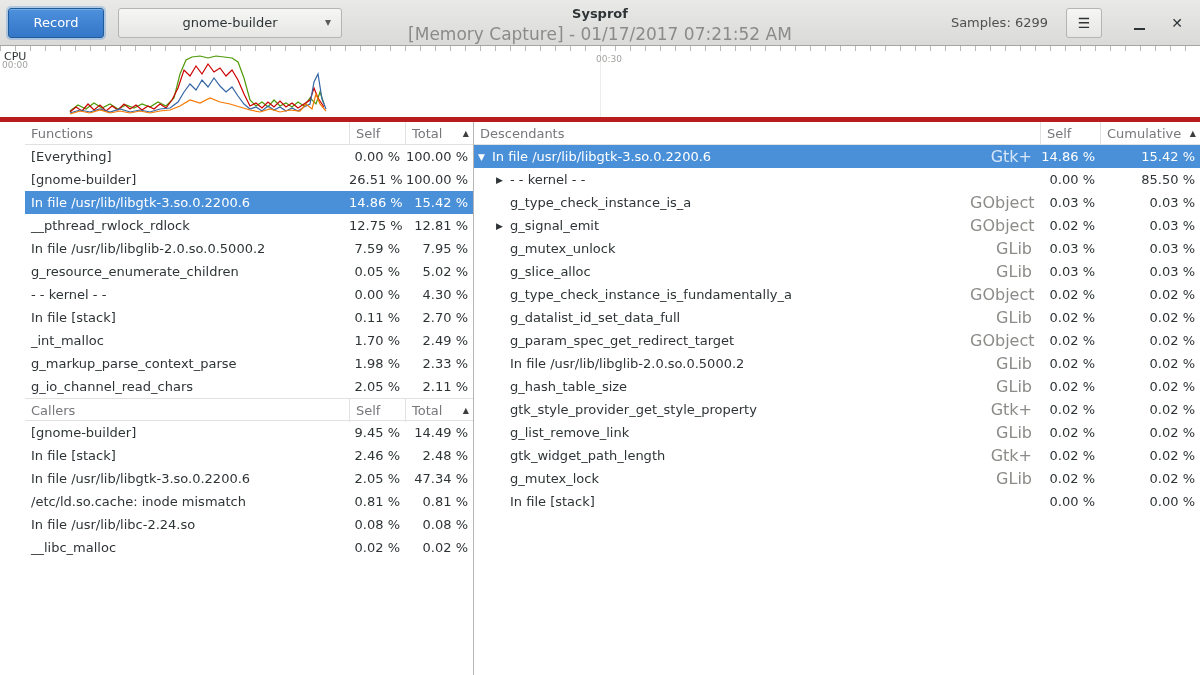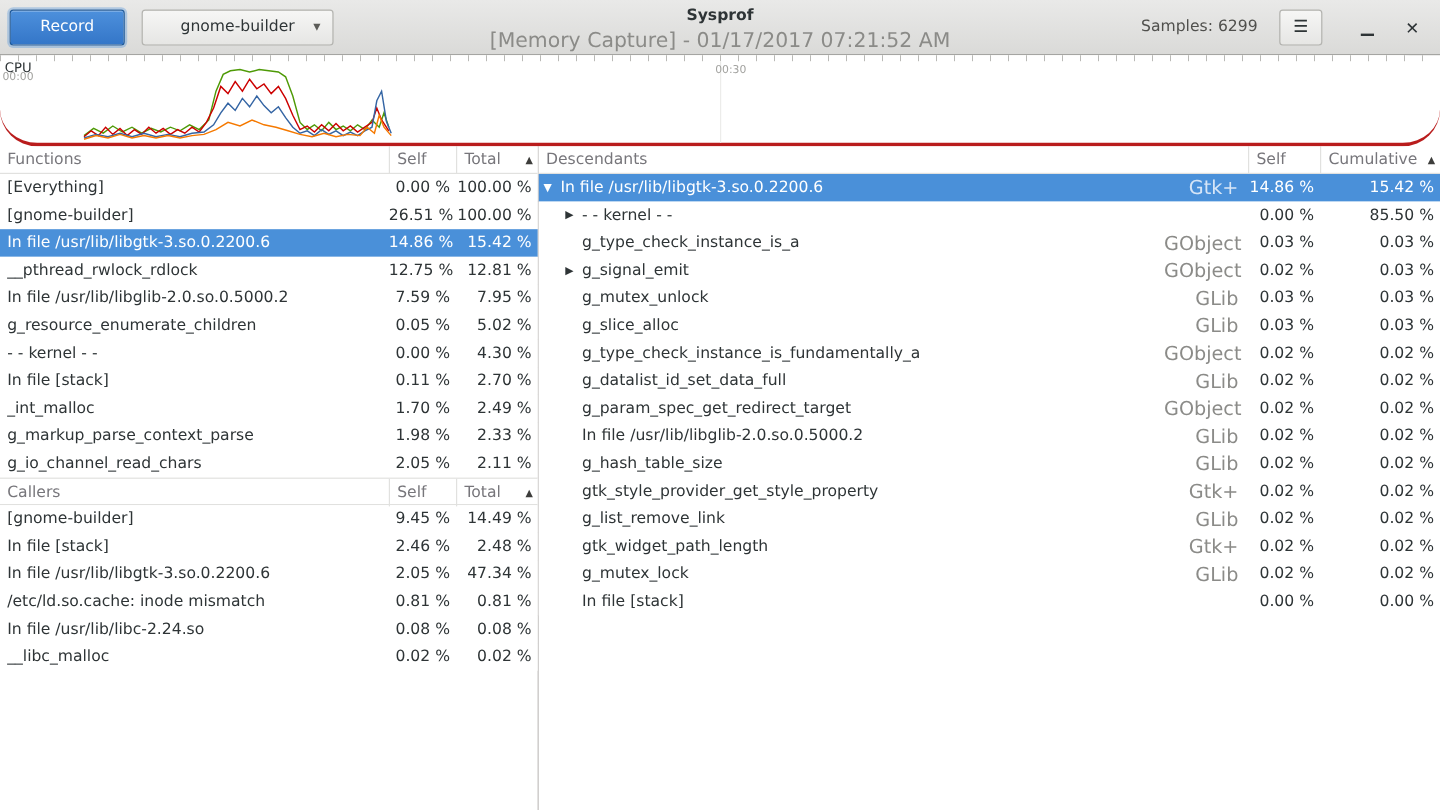--- a/index.html
+++ b/index.html
@@ -4,46 +4,46 @@
 <style>
   * { margin:0; padding:0; box-sizing:border-box; }
   html,body { width:1200px; height:675px; overflow:hidden; }
   body { font-family:"DejaVu Sans","Liberation Sans",sans-serif; font-size:13px; color:#2e3436; background:#fff; }
   .window { width:1200px; height:675px; display:flex; flex-direction:column; }
 
   
   .headerbar { height:46px; flex:0 0 46px; background:linear-gradient(#e9e9e8,#dadad8); border-bottom:1px solid #a5a5a2; display:flex; align-items:center; padding:0 8px; position:relative; }
   .btn { height:30px; border-radius:3px; font-family:inherit; font-size:13px; cursor:default; }
   .btn.record { width:96px; color:#fff; background:linear-gradient(#4d90dc,#3476c8); border:1px solid #1f5a9b; box-shadow:inset 0 1px 0 rgba(255,255,255,.25), 0 0 0 2px rgba(74,144,217,.35); }
-  .btn.process { width:160px; margin-left:14px; background:linear-gradient(#f6f6f5,#e6e6e4); border:1px solid #b4b4b0; position:relative; color:#2e3436; }
+  .btn.process { width:224px; margin-left:14px; background:linear-gradient(#f6f6f5,#e6e6e4); border:1px solid #b4b4b0; position:relative; color:#2e3436; }
   .dd-arrow { position:absolute; right:10px; top:6px; font-size:12px; color:#5c5c58; }
   .titlebox { position:absolute; left:50%; top:5px; transform:translateX(-50%); text-align:center; line-height:1.35; }
   .wtitle { font-weight:bold; font-size:13px; color:#2e3436; }
   .wsubtitle { font-size:17px; color:#8b8b88; }
   .spacer { flex:1; }
   .samples { color:#50504d; margin-right:18px; }
   .btn.menu { width:36px; margin-right:22px; background:linear-gradient(#f6f6f5,#e6e6e4); border:1px solid #b4b4b0; font-size:14px; color:#2e3436; }
   .winctl { width:30px; height:30px; border:none; background:transparent; font-size:14px; color:#2e3436; display:flex; align-items:center; justify-content:center; }
   .winctl.minimize { margin-right:8px; }
   .min-glyph { display:block; width:11px; height:2px; background:#2e3436; margin-top:12px; }
 
   
-  .timeline { height:76px; flex:0 0 76px; position:relative; background:#fff; border-bottom:3px solid #b91c1c;border-radius:31px; }
+  .timeline { height:76px; flex:0 0 76px; position:relative; background:#fff; border-bottom:5px solid #b91c1c; }
   .ruler { position:absolute; top:0; left:0; right:0; height:5px;
            background:repeating-linear-gradient(90deg,#b9b9b6 0 1px,transparent 1px 15px); }
   .center-grid { position:absolute; left:600px; top:5px; bottom:0; width:1px; background:#ececea; }
   .cpu-label { position:absolute; left:4px; top:4px; font-size:11px; color:#2e3436; }
   .tick-label { position:absolute; font-size:9px; color:#a2a29f; }
   .t0 { left:2px; top:14px; }
   .t1 { left:596px; top:8px; }
   #cpu-svg { position:absolute; left:0; bottom:1px; width:1200px; height:62px; }
 
   
   .panes { flex:1; display:flex; min-height:0; }
-  .left-pane { width:449px; flex:0 0 449px; border-right:1px solid #b8b6b3; background:#fff; }
+  .left-pane { width:449px; flex:0 0 449px; border-right:1px solid #b8b6b3; background:#fff;margin-left:25px; }
   .right-pane { flex:1; background:#fff; }
 
   .thead { display:grid; height:23px; align-items:center; background:#fff; border-bottom:1px solid #e1e1df; color:#77767b; }
   .thead.left-cols { grid-template-columns:1fr 56px 68px; }
   .thead.desc-cols { grid-template-columns:1fr 60px 100px; }
   .thead.with-top { border-top:1px solid #e1e1df; }
   .h-name { padding-left:6px; }
   .h-num { border-left:1px solid #e1e1df; padding-left:6px; height:23px; display:flex; align-items:center; }
   .h-num.sorted { justify-content:space-between; padding-right:4px; }
   .sort-arrow { font-size:8px; color:#3d3d3b; }

